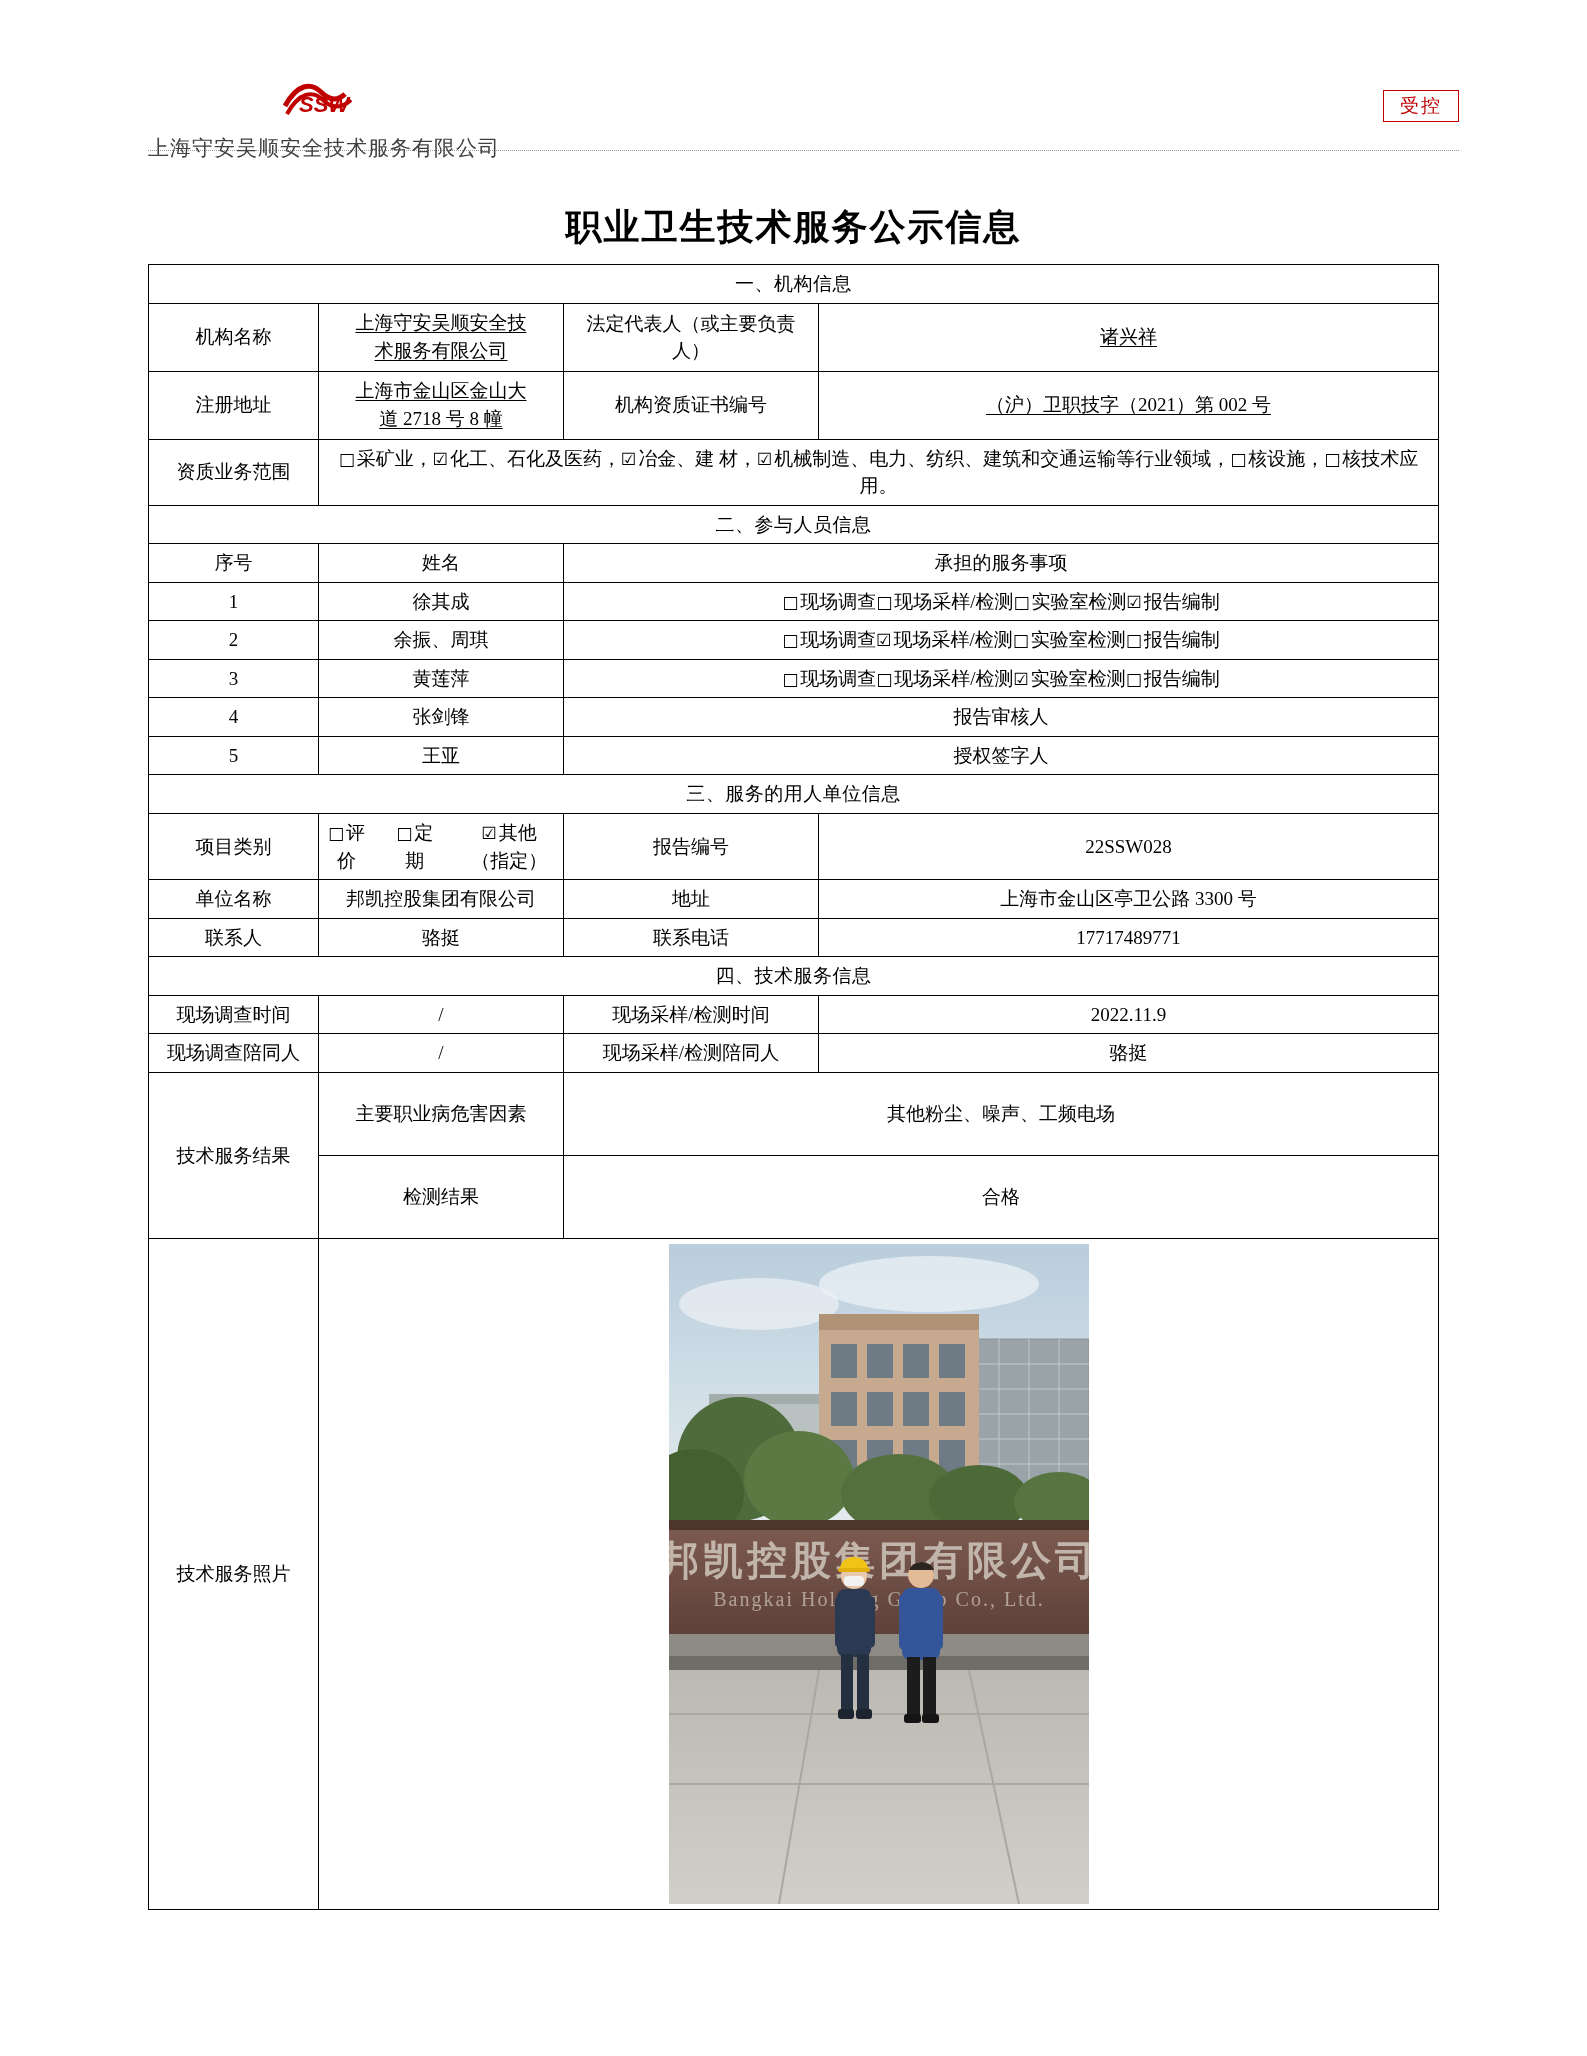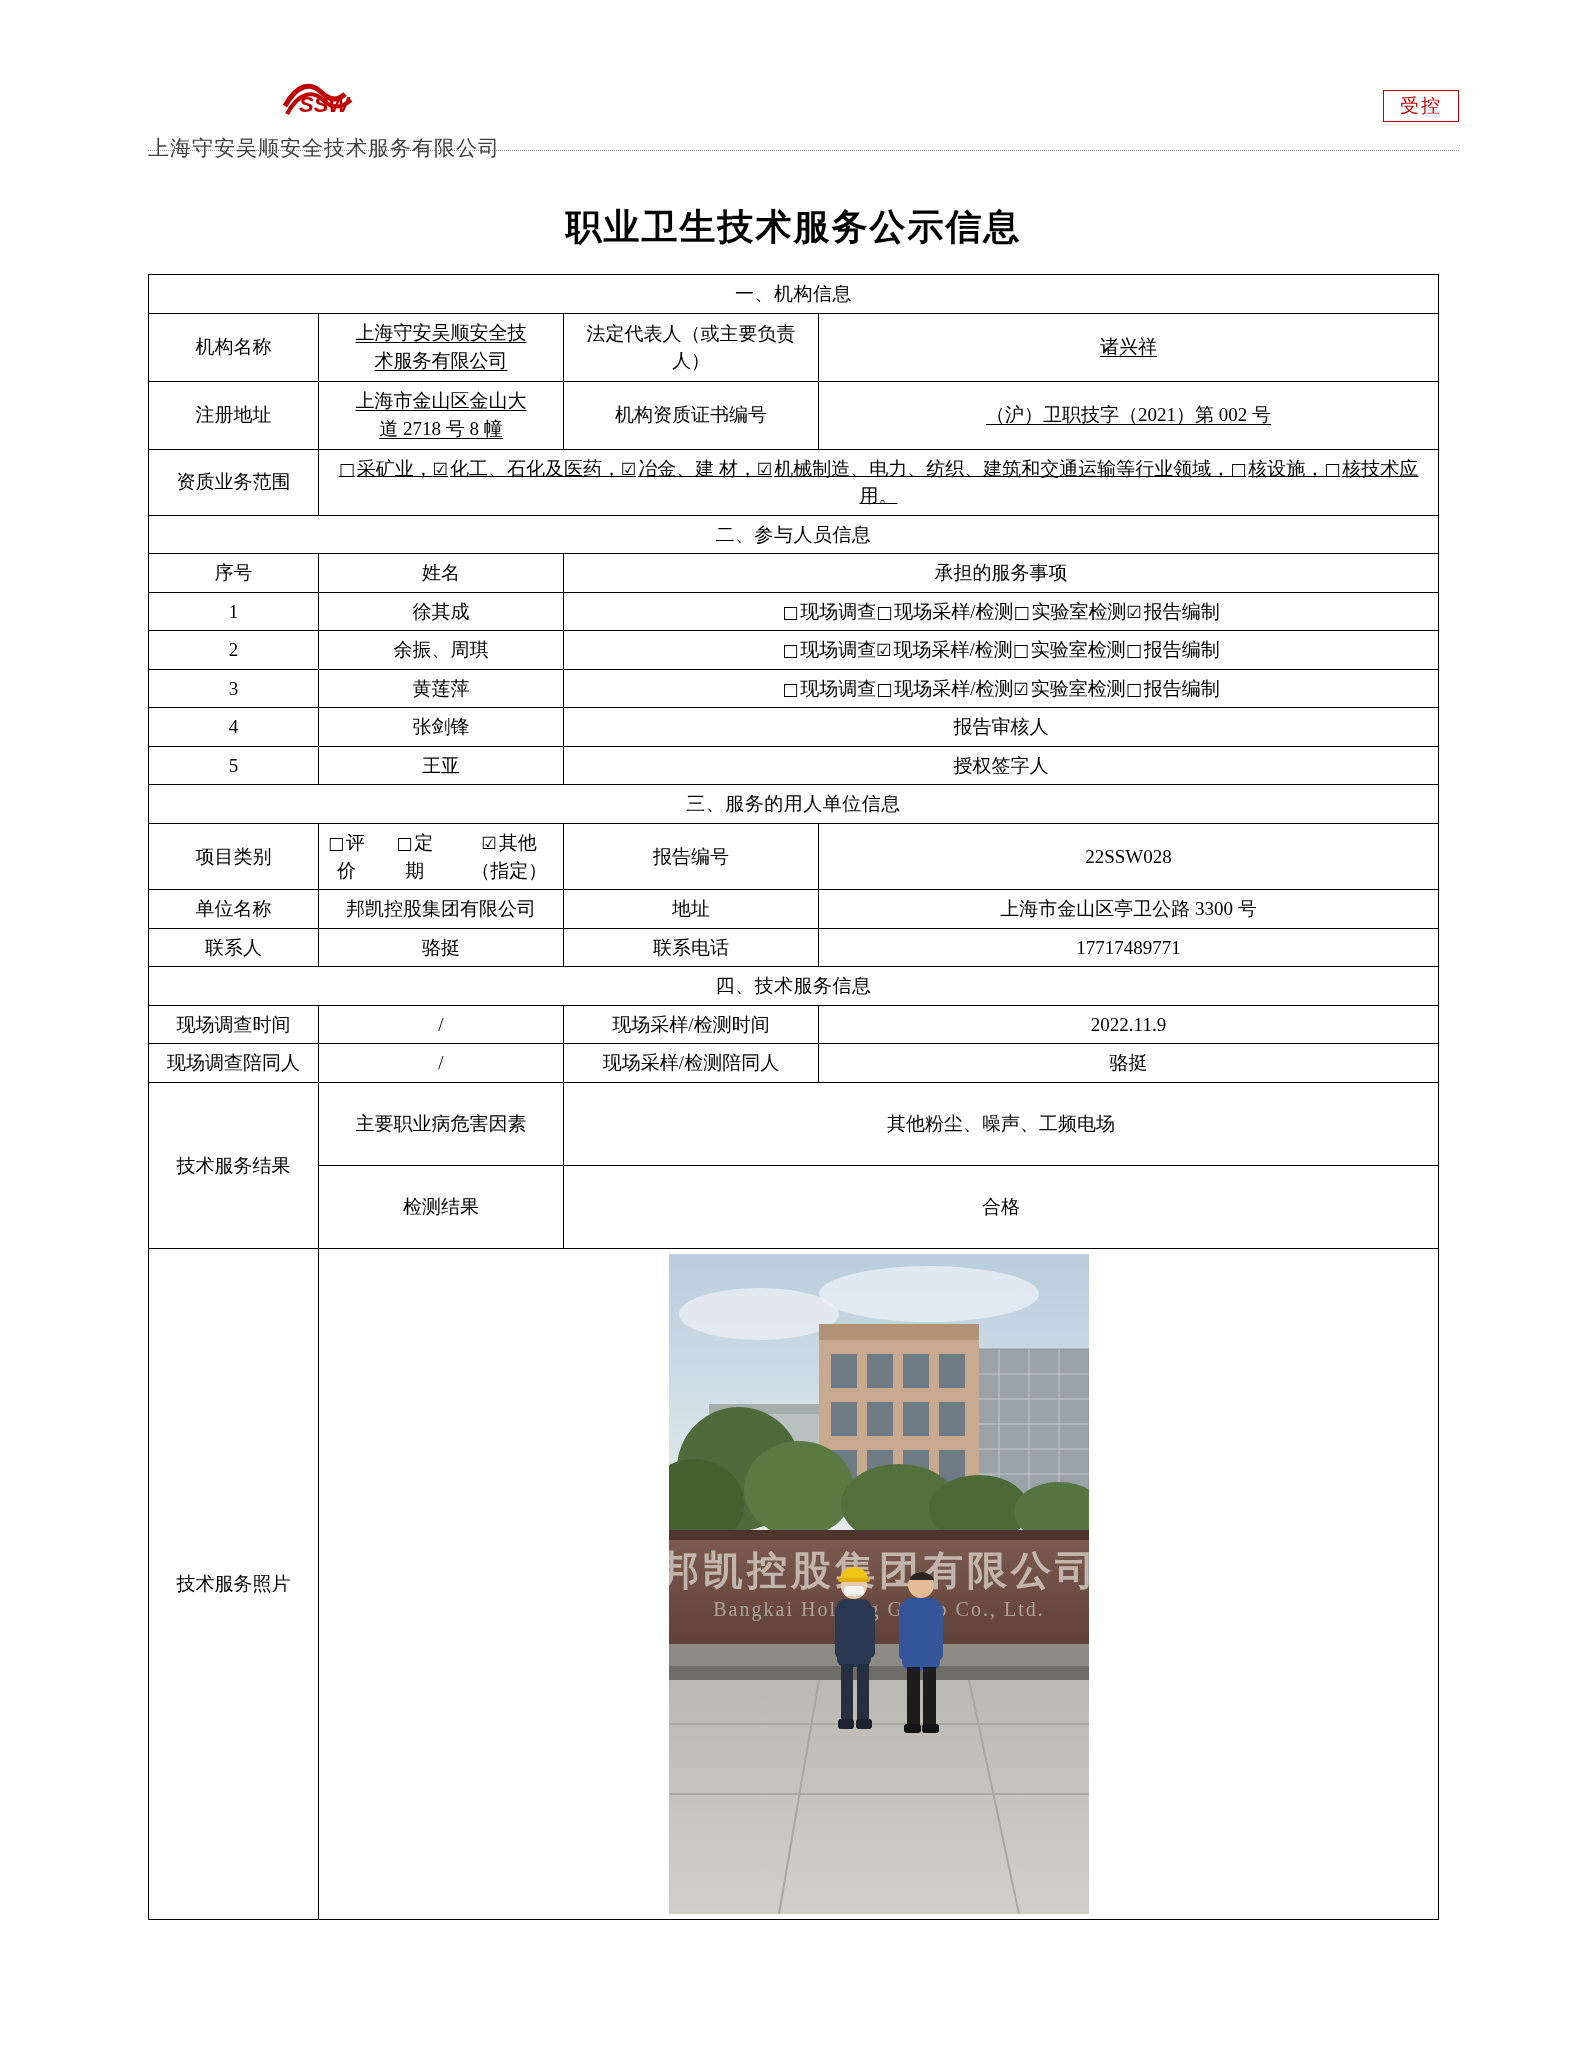--- a/index.html
+++ b/index.html
@@ -75,21 +75,21 @@
   .doc-number {
     margin: 30px 0 0 148px;
     font-size: 26px;
     letter-spacing: 0.5px;
   }
 
   
   table.main {
     border-collapse: collapse;
     width: 1290px;
-    margin: 22px 0 0 148px;
+    margin: 12px 0 0 148px;
     table-layout: fixed;
   }
   table.main td {
     border: 1px solid #000;
     padding: 5px 8px;
     font-size: 19px;
     vertical-align: middle;
     text-align: center;
     line-height: 1.45;
   }
@@ -111,21 +111,20 @@
   .cb {
     font-family: "DejaVu Sans", sans-serif;
     font-size: 17px;
     margin-right: 2px;
   }
   .scope {
     text-align: left;
     line-height: 1.6;
     padding: 7px 10px;
     font-size: 19px;
-    text-decoration: underline;
   }
   .serv-items {
     display: flex;
     justify-content: center;
     font-size: 19px;
     white-space: nowrap;
   }
   .photo-cell {
     padding: 10px 0 14px 0;
   }

